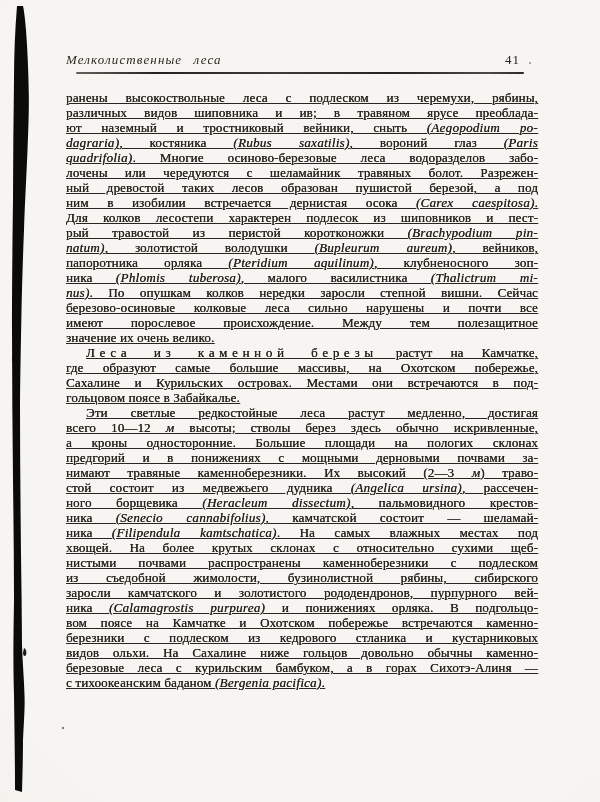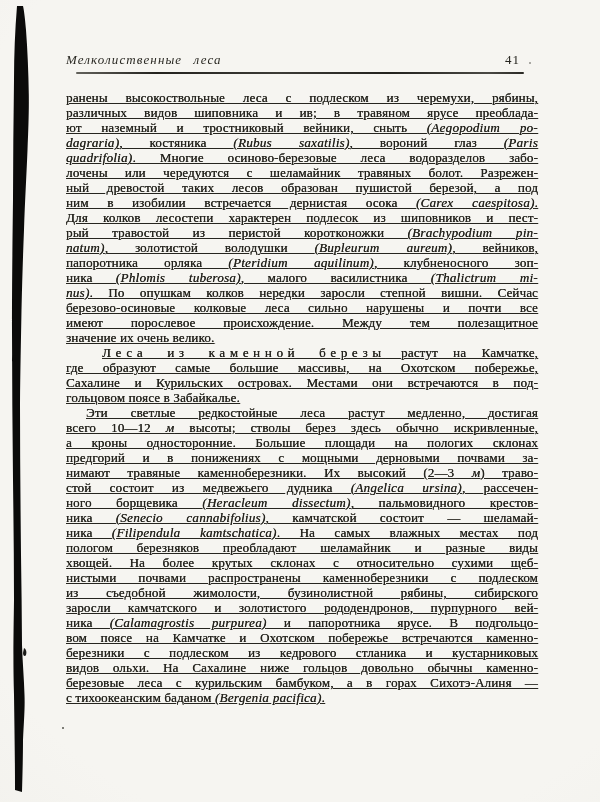--- a/index.html
+++ b/index.html
@@ -53,21 +53,21 @@
     height: 15px;
     line-height: 15px;
     white-space: normal;
     text-align: justify;
     text-align-last: justify;
     overflow: visible;
   }
   .line.last { text-align-last: left; }
   .line.first-indent { padding-left: 20px; }
   .lat { font-style: italic; letter-spacing: 0.3px; margin-top: 31px; }
-  .spaced { letter-spacing: 0.36em; margin-left: 16px; }
+  .spaced { letter-spacing: 0.36em; }
   .speck {
     position: absolute; border-radius: 50%;
     background: #55544e;
   }
 </style>
 </head>
 <body>
 
 <div class="page">
 
@@ -137,26 +137,25 @@
       <div class="para">
         <div class="line first-indent"><span>Эти светлые редкостойные леса растут медленно, достигая</span></div>
         <div class="line"><span>всего 10—12 </span><span class="lat">м</span><span> высоты; стволы берез здесь обычно искривленные,</span></div>
         <div class="line"><span>а кроны односторонние. Большие площади на пологих склонах</span></div>
         <div class="line"><span>предгорий и в понижениях с мощными дерновыми почвами за-</span></div>
         <div class="line"><span>нимают травяные каменноберезники. Их высокий (2—3 </span><span class="lat">м</span><span>) траво-</span></div>
         <div class="line"><span>стой состоит из медвежьего дудника </span><span class="lat">(Angelica ursina)</span><span>, рассечен-</span></div>
         <div class="line"><span>ного борщевика </span><span class="lat">(Heracleum dissectum)</span><span>, пальмовидного крестов-</span></div>
         <div class="line"><span>ника </span><span class="lat">(Senecio cannabifolius)</span><span>, камчатской состоит — шеламай-</span></div>
         <div class="line"><span>ника </span><span class="lat">(Filipendula kamtschatica)</span><span>. На самых влажных местах под</span></div>
-        <div class="line"><span>пологом березняков преобладают шеламайник и разные виды</span></div>
         <div class="line"><span>хвощей. На более крутых склонах с относительно сухими щеб-</span></div>
         <div class="line"><span>нистыми почвами распространены каменноберезники с подлеском</span></div>
         <div class="line"><span>из съедобной жимолости, бузинолистной рябины, сибирского</span></div>
         <div class="line"><span>заросли камчатского и золотистого рододендронов, пурпурного вей-</span></div>
-        <div class="line"><span>ника </span><span class="lat">(Calamagrostis purpurea)</span><span> и папоротника ярусе. В подгольцо-</span></div>
+        <div class="line"><span>ника </span><span class="lat">(Calamagrostis purpurea)</span><span> и понижениях орляка. В подгольцо-</span></div>
         <div class="line"><span>вом поясе на Камчатке и Охотском побережье встречаются каменно-</span></div>
         <div class="line"><span>березники с подлеском из кедрового стланика и кустарниковых</span></div>
         <div class="line"><span>видов ольхи. На Сахалине ниже гольцов довольно обычны каменно-</span></div>
         <div class="line"><span>березовые леса с курильским бамбуком, а в горах Сихотэ-Алиня —</span></div>
         <div class="line last"><span>с тихоокеанским баданом </span><span class="lat">(Bergenia pacifica)</span><span>.</span></div>
       </div>
     </div>
 
 </div>
 

